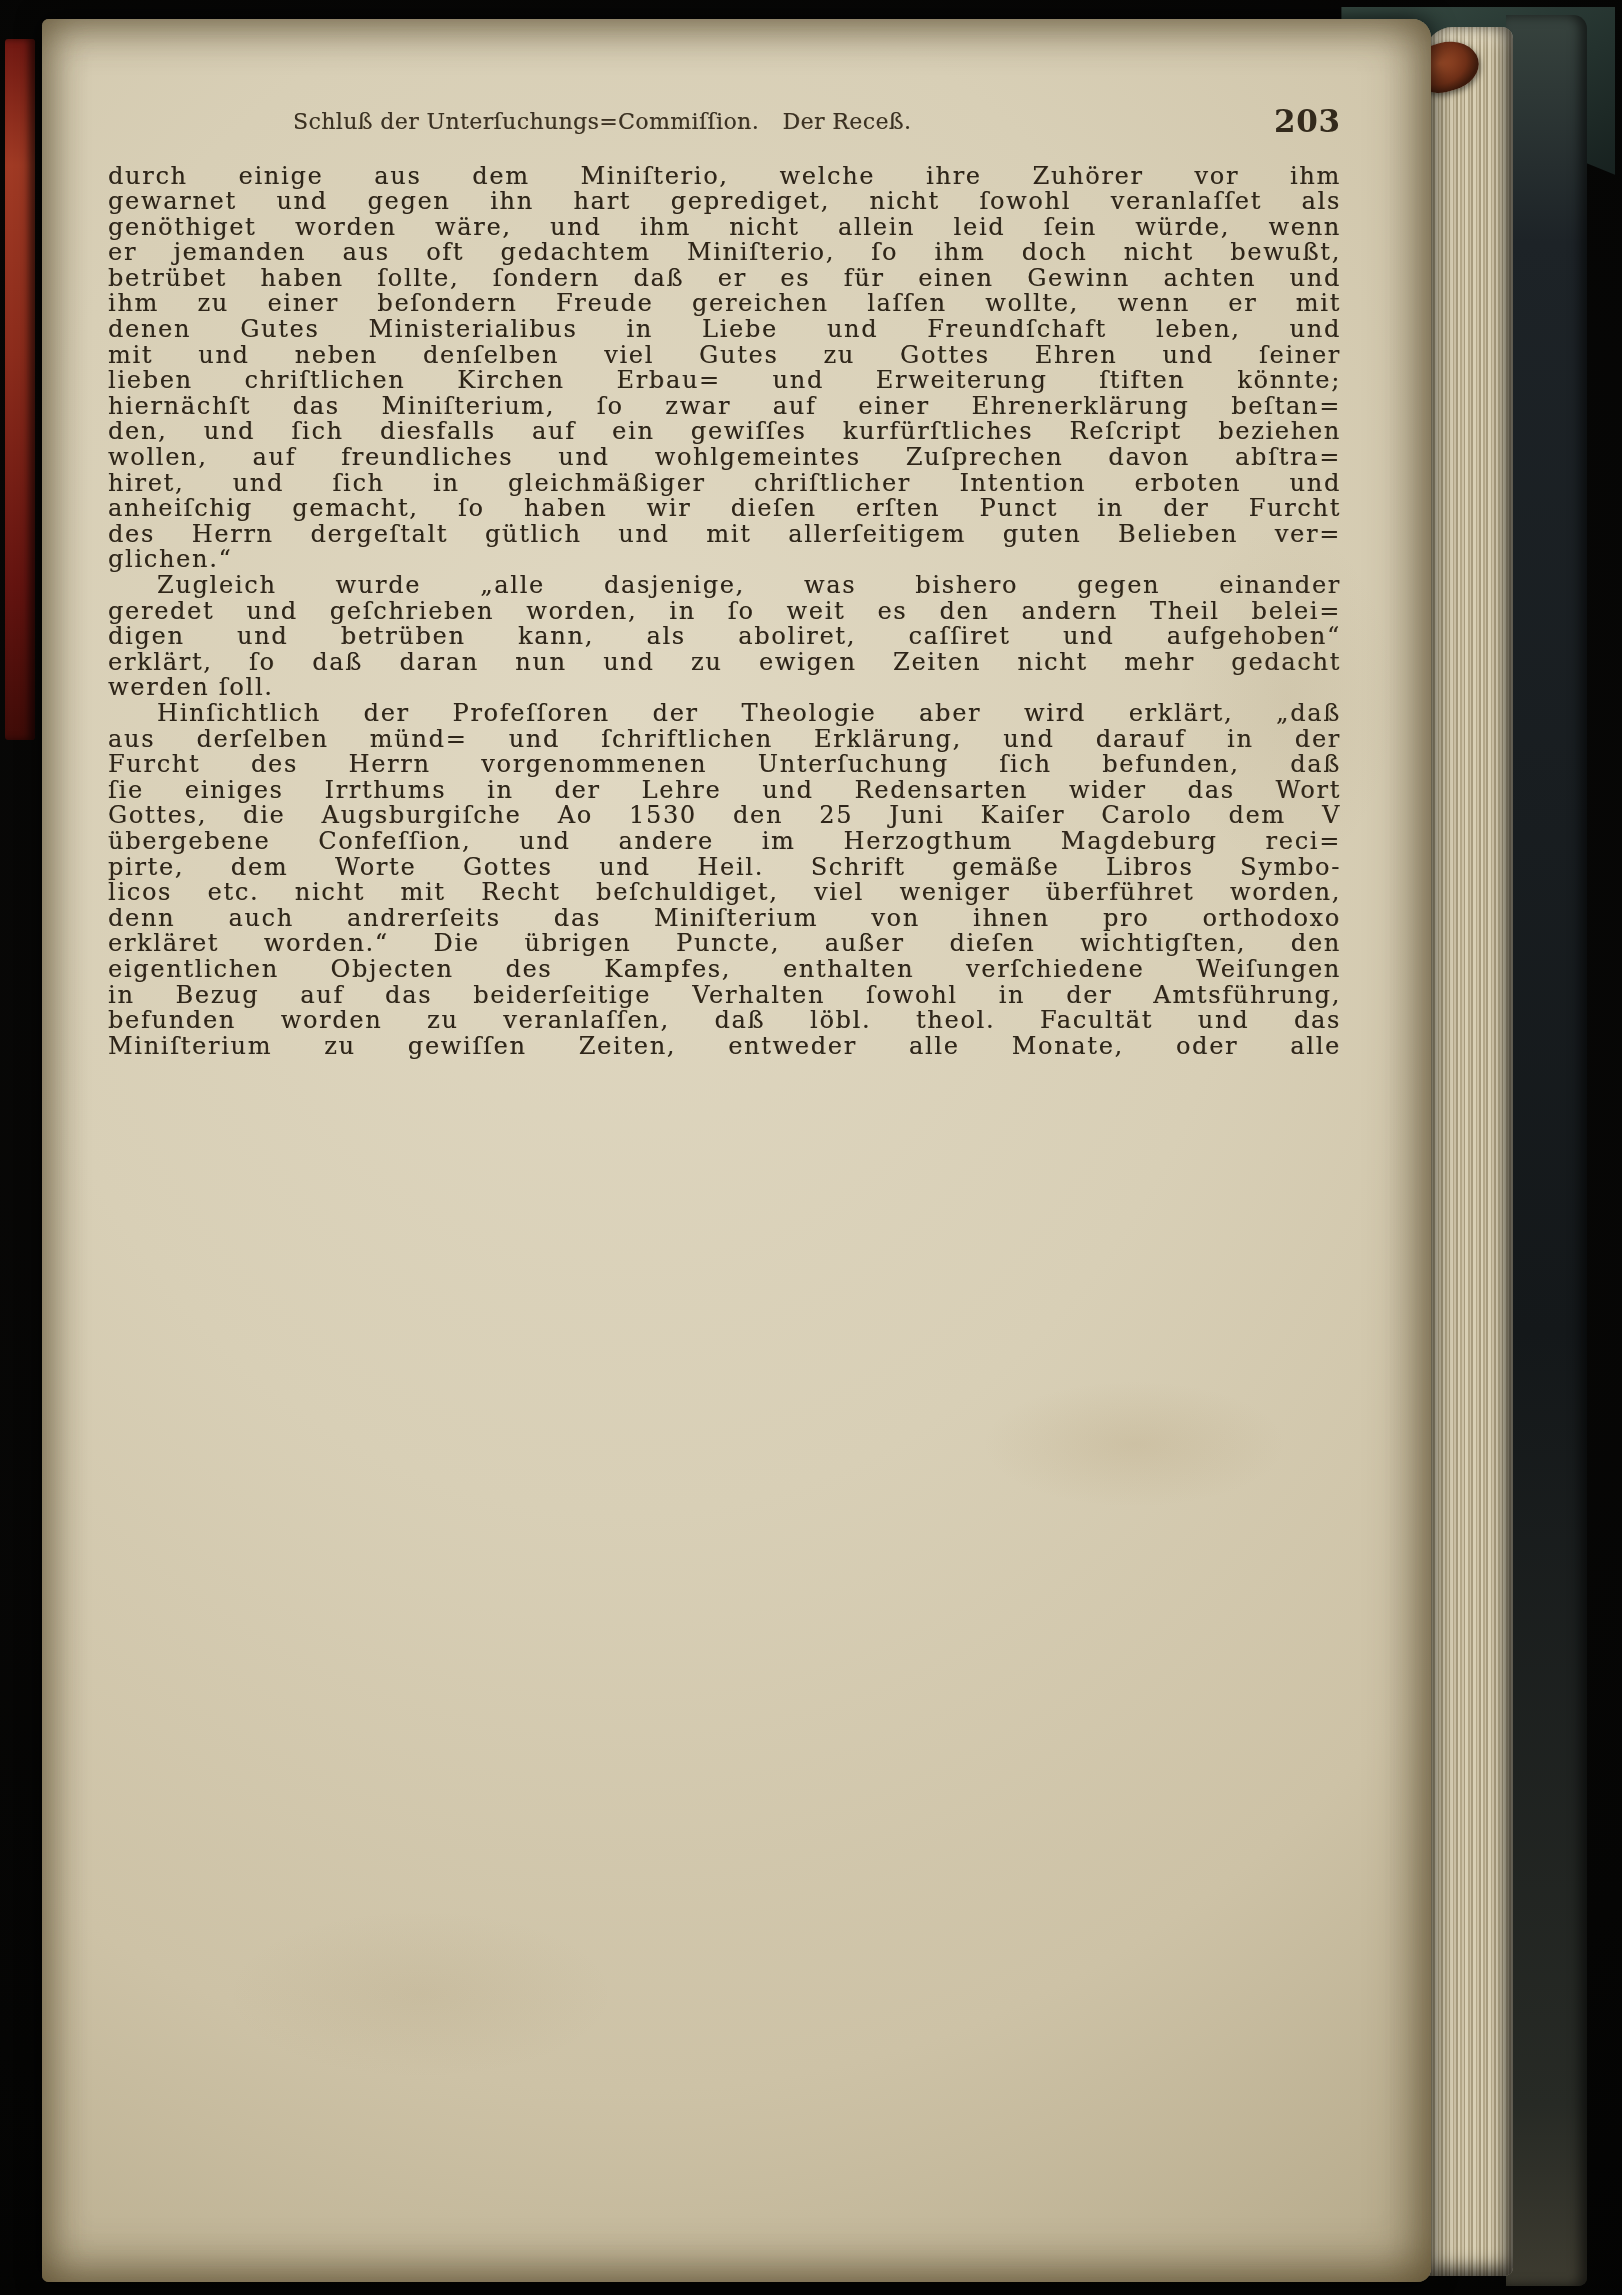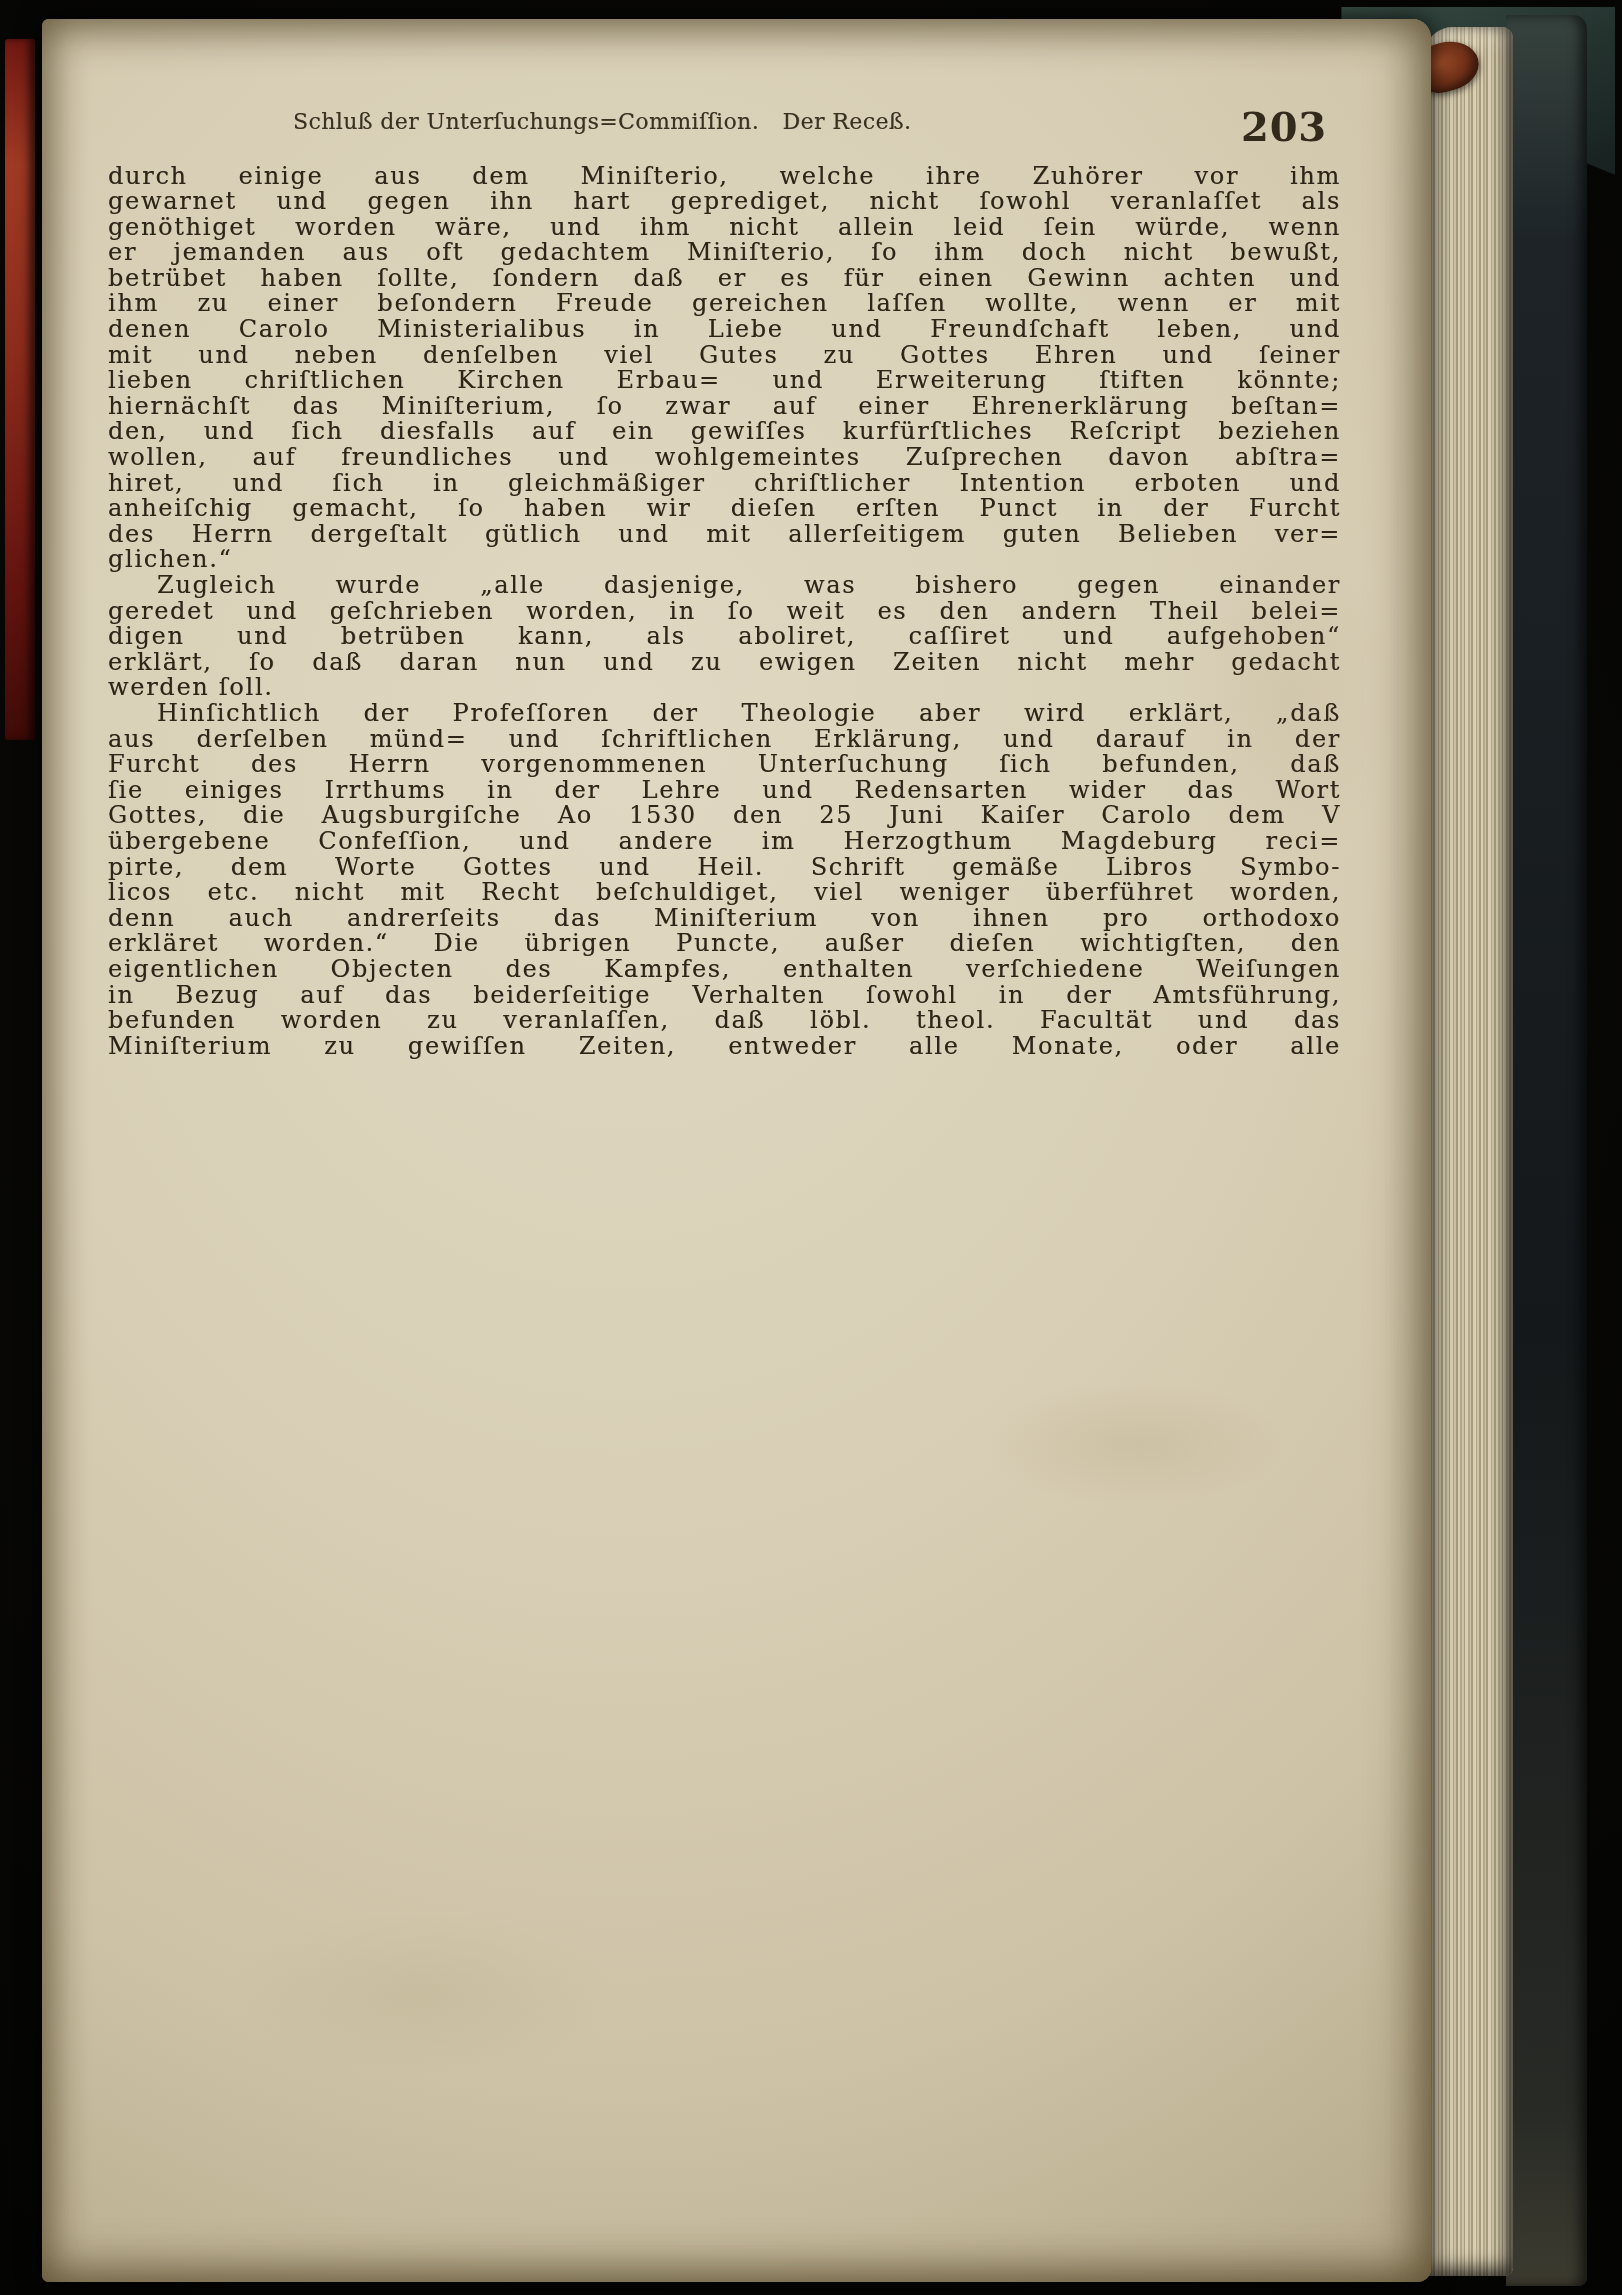--- a/index.html
+++ b/index.html
@@ -65,22 +65,22 @@
   }
 
   .header { position: absolute; left: 66px; top: 84px; width: 1233px; height: 40px; }
   .rt {
     position: absolute; left: 185px; top: 6.7px;
     font-size: 22px; letter-spacing: 0.4px; color: #3b3122; white-space: nowrap;
     text-shadow: 0.3px 0.3px 0.4px rgba(50,40,25,.45);
   }
   .rt2 { margin-left: 23.5px; }
   .pagenum {
-    position: absolute; right: 14px; top: 0;
-    font-size: 40px; font-weight: bold; letter-spacing: 0.8px; color: #332a1c;
+    position: absolute; right: 0; top: 0;
+    font-size: 31px; font-weight: bold; letter-spacing: 0.8px; color: #332a1c;
   }
 
   .text-block {
     position: absolute; left: 66px; top: 145px; width: 1233px;
     color: #2e2519; font-size: 24px; letter-spacing: 1.7px;
   }
   .tline {
     height: 25.6px; line-height: 25.6px;
     text-align: justify; text-align-last: justify;
     text-shadow: 0.3px 0.3px 0.5px rgba(45,35,20,.45);
@@ -118,21 +118,21 @@
       <span class="pagenum">203</span>
     </div>
 
     <div class="text-block">
         <div class="tline">durch einige aus dem Miniſterio, welche ihre Zuhörer vor ihm</div>
         <div class="tline">gewarnet und gegen ihn hart geprediget, nicht ſowohl veranlaſſet als</div>
         <div class="tline">genöthiget worden wäre, und ihm nicht allein leid ſein würde, wenn</div>
         <div class="tline">er jemanden aus oft gedachtem Miniſterio, ſo ihm doch nicht bewußt,</div>
         <div class="tline">betrübet haben ſollte, ſondern daß er es für einen Gewinn achten und</div>
         <div class="tline">ihm zu einer beſondern Freude gereichen laſſen wollte, wenn er mit</div>
-        <div class="tline">denen Carolo Ministerialibus in Liebe und Freundſchaft leben, und</div>
+        <div class="tline">denen Gutes Ministerialibus in Liebe und Freundſchaft leben, und</div>
         <div class="tline">mit und neben denſelben viel Gutes zu Gottes Ehren und ſeiner</div>
         <div class="tline">lieben chriſtlichen Kirchen Erbau= und Erweiterung ſtiften könnte;</div>
         <div class="tline">hiernächſt das Miniſterium, ſo zwar auf einer Ehrenerklärung beſtan=</div>
         <div class="tline">den, und ſich diesfalls auf ein gewiſſes kurfürſtliches Reſcript beziehen</div>
         <div class="tline">wollen, auf freundliches und wohlgemeintes Zuſprechen davon abſtra=</div>
         <div class="tline">hiret, und ſich in gleichmäßiger chriſtlicher Intention erboten und</div>
         <div class="tline">anheiſchig gemacht, ſo haben wir dieſen erſten Punct in der Furcht</div>
         <div class="tline">des Herrn dergeſtalt gütlich und mit allerſeitigem guten Belieben ver=</div>
         <div class="tline endline">glichen.“</div>
         <div class="tline indent">Zugleich wurde „alle dasjenige, was bishero gegen einander</div>

